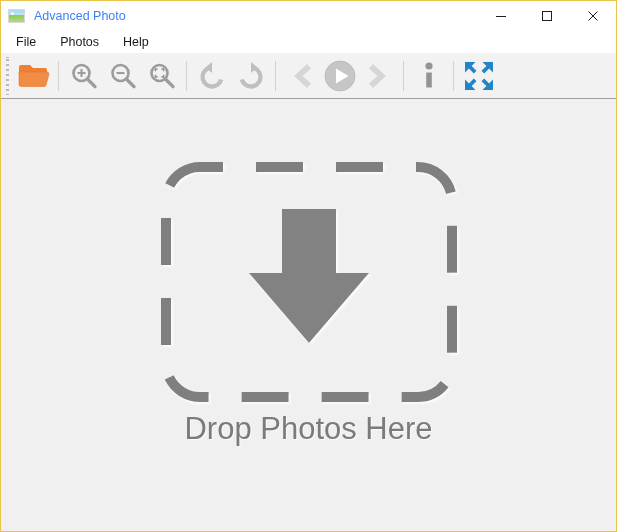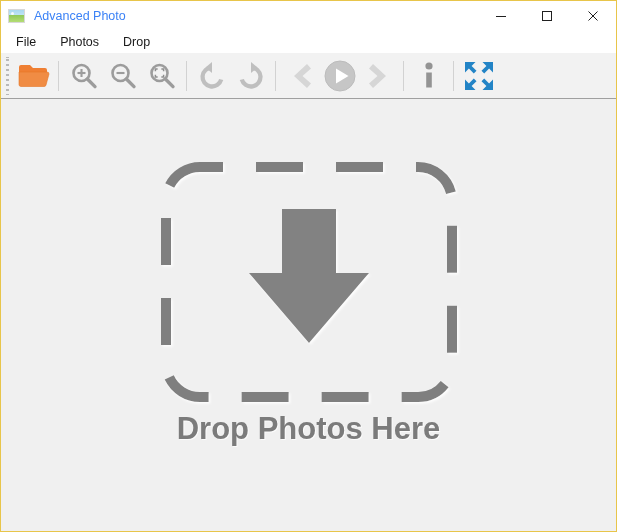--- a/index.html
+++ b/index.html
@@ -167,21 +167,21 @@
     height: 250px;
     position: relative;
     display: flex;
     align-items: center;
     justify-content: center;
   }
   .drop-box svg { display: block; }
   .drop-label {
     margin-top: 4px;
     font-size: 31px;
-    font-weight: bold;
+    font-weight: normal;
     color: #7b7b7b;
     letter-spacing: 0px;
     text-shadow: 1px 1px 0 rgba(255,255,255,.75);
     white-space: nowrap;
     line-height: 1;
   }
 </style>
 </head>
 <body>
 
@@ -209,21 +209,21 @@
           <line x1="1.5" y1="1.5" x2="10.5" y2="10.5" stroke="#202020" stroke-width="1"></line>
           <line x1="10.5" y1="1.5" x2="1.5" y2="10.5" stroke="#202020" stroke-width="1"></line>
         </svg>
       </div>
     </div>
   </div>
 
   <div class="menubar">
     <div class="menu-item">File</div>
     <div class="menu-item">Photos</div>
-    <div class="menu-item">Drop</div>
+    <div class="menu-item">Help</div>
   </div>
 
   <div class="toolbar">
 
     <div class="tb-grip"></div>
 
     <div class="tb-btn">
       <svg width="32" height="28" viewBox="0 0 32 28">
         <path d="M1 5 a2 2 0 0 1 2-2 h9 l3 3 h12 a2 2 0 0 1 2 2 v3 H1 Z" fill="#ef7f33"></path>
         <path d="M1 10 h28 a2 2 0 0 1 2 2 l-3 11 a2 2 0 0 1 -2 1.5 H3 a2 2 0 0 1 -2 -2 Z" fill="#f08c44"></path>

